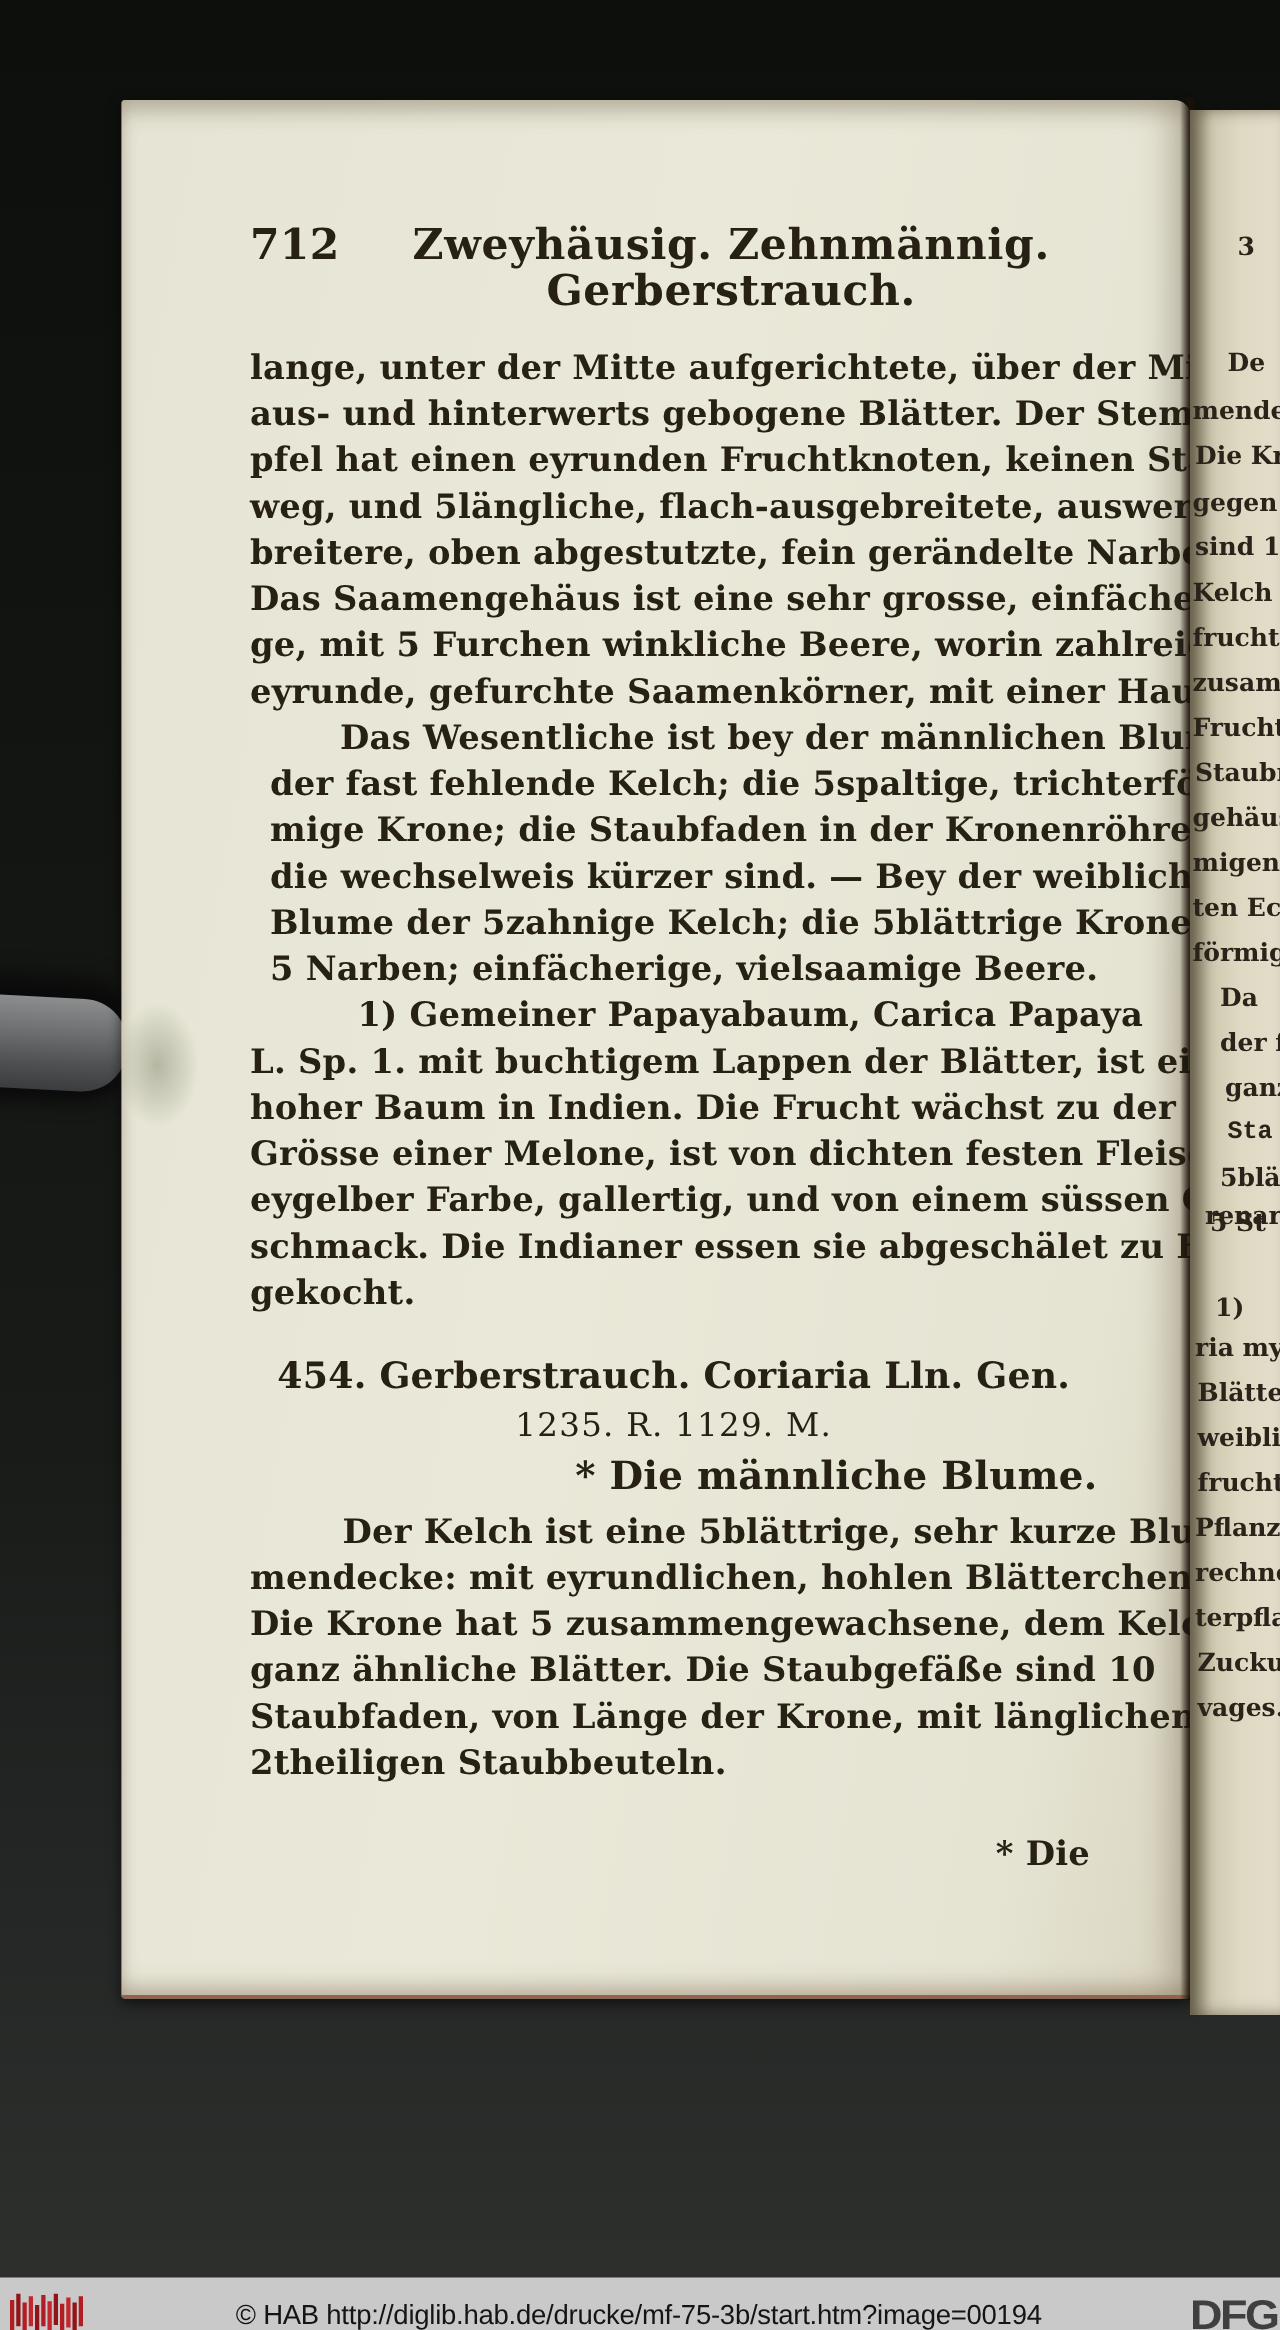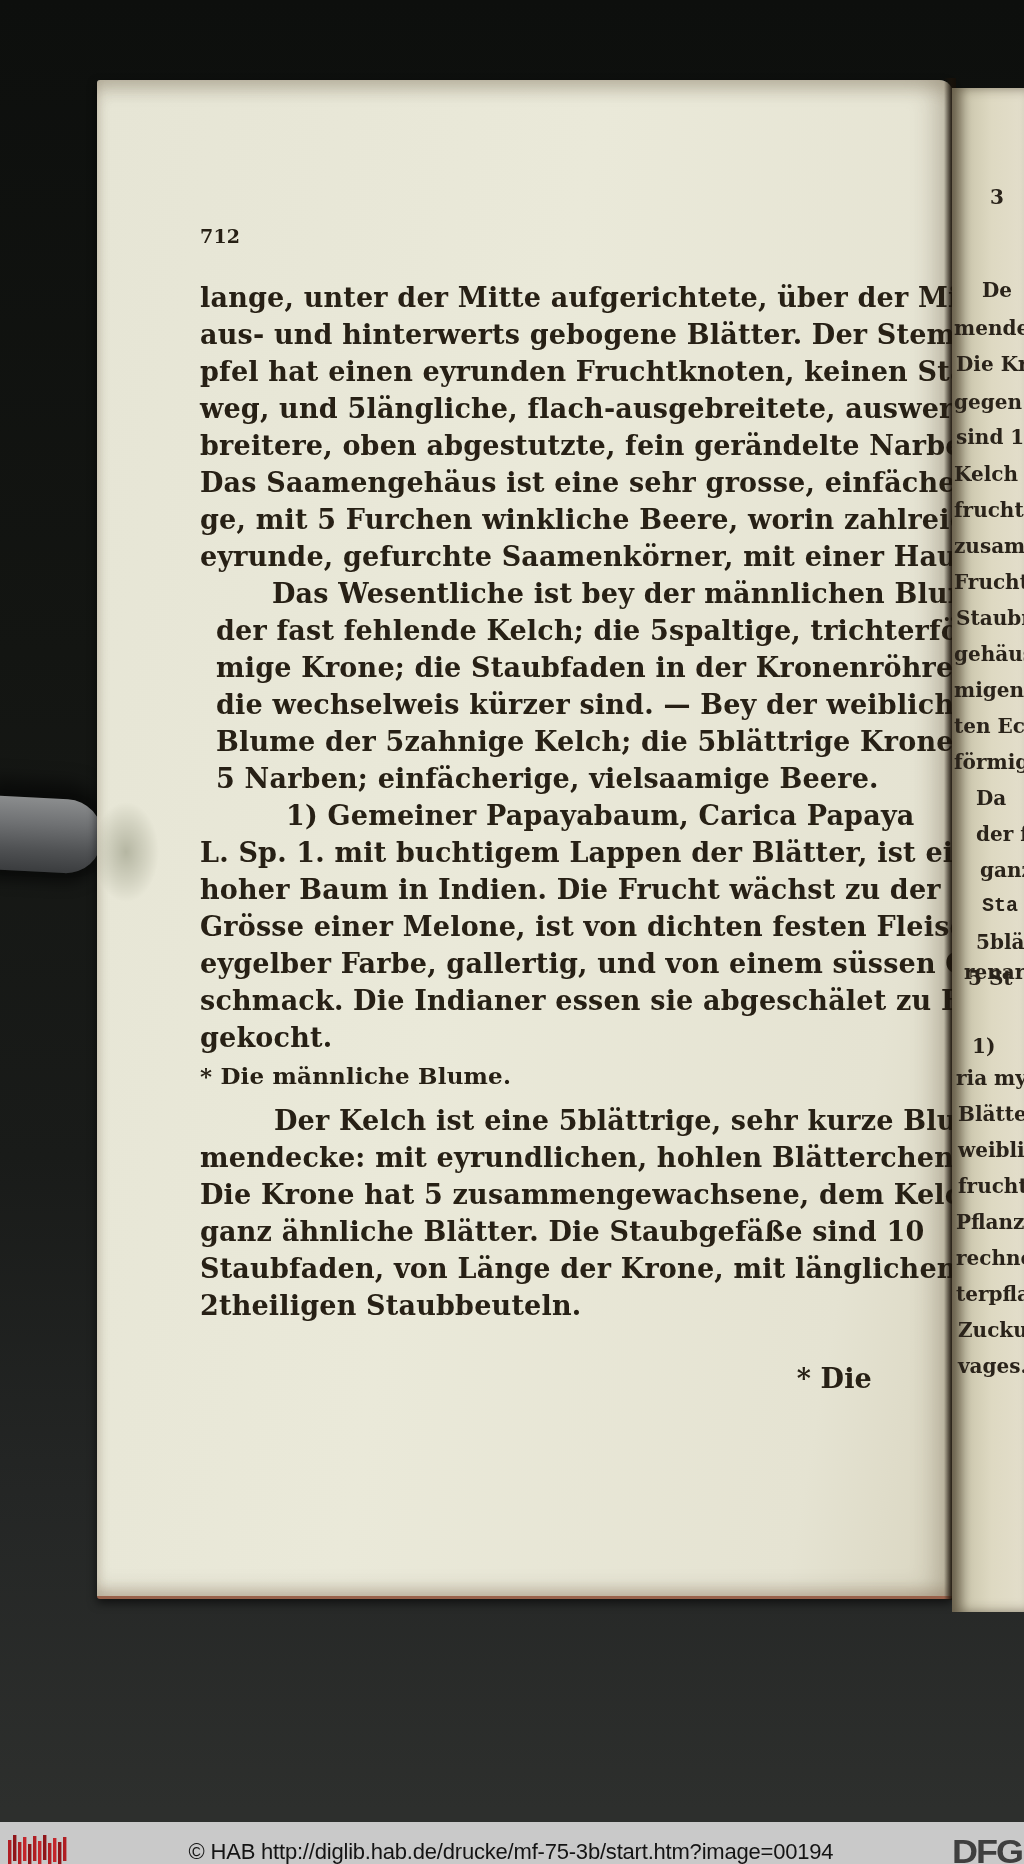--- a/index.html
+++ b/index.html
@@ -23,30 +23,30 @@
     border-bottom:3px solid rgba(125,52,28,.75);
     box-shadow:inset -16px 0 26px rgba(60,42,20,.28),inset 0 10px 14px rgba(95,80,50,.18),
                inset 0 -8px 10px rgba(120,70,40,.14),0 4px 10px rgba(0,0,0,.6);
   }
   .clamp-smudge{
     position:absolute;left:-4px;top:722px;width:66px;height:100px;border-radius:50%;
     background:radial-gradient(closest-side,rgba(100,104,78,.38),rgba(100,104,78,.16) 60%,transparent 100%);
   }
   .content{position:absolute;left:103px;top:98px;width:678px;color:#272015;
     font-weight:700;font-size:27px;line-height:37px;letter-spacing:.2px;}
-  .page-header{display:flex;align-items:flex-start;font-size:19px;margin-bottom:24px;margin-top:40px;}
+  .page-header{display:flex;align-items:flex-start;font-size:34px;margin-bottom:24px;}
   .page-number{width:92px;}
   .running-title{flex:1;text-align:center;letter-spacing:.5px;}
   .para .line{white-space:nowrap;}
   .para{margin:0;}
   .para-indented{margin-left:16px;width:655px;}
   .section-heading{margin-top:26px;text-align:center;}
   .section-heading .l1{font-size:29px;line-height:42px;}
   .section-heading .l2{font-size:26px;font-weight:400;line-height:40px;letter-spacing:1px;}
-  .subheading{text-align:left;font-size:23px;line-height:40px;margin-bottom:6px;}
+  .subheading{text-align:right;font-size:31px;line-height:40px;margin-bottom:6px;}
   .catchword{text-align:right;margin-top:36px;padding-right:6px;font-size:27px;}
   
   .gutter{position:absolute;left:944px;top:78px;width:12px;height:1522px;
     background:linear-gradient(90deg,rgba(30,22,12,0),rgba(25,18,10,.85) 60%,rgba(20,14,8,.95));}
   .facing{
     position:absolute;left:952px;top:88px;width:72px;height:1524px;overflow:hidden;
     background:linear-gradient(90deg,#a8a289 0%,#cfcab1 26%,#ded9c2 55%,#e3decb 100%);
     box-shadow:inset 8px 0 12px rgba(40,28,12,.5);
     color:#2a231a;font-weight:700;font-size:20px;
   }
@@ -68,20 +68,21 @@
 
   <div class="clamp"></div>
 
   <div class="page">
     <div class="clamp-smudge"></div>
 
     <div class="content">
 
       <div class="page-header">
         <span class="page-number">712</span>
+        <span class="running-title">Zweyhäusig. Zehnmännig. Gerberstrauch.</span>
       </div>
 
       <div class="para">
         <div class="line">lange, unter der Mitte aufgerichtete, über der Mitte</div>
           <div class="line">aus- und hinterwerts gebogene Blätter. Der Stem-</div>
           <div class="line">pfel hat einen eyrunden Fruchtknoten, keinen Staub-</div>
           <div class="line">weg, und 5längliche, flach-ausgebreitete, auswerts</div>
           <div class="line">breitere, oben abgestutzte, fein gerändelte Narben.</div>
           <div class="line">Das Saamengehäus ist eine sehr grosse, einfächeri-</div>
           <div class="line">ge, mit 5 Furchen winkliche Beere, worin zahlreiche,</div>
@@ -100,20 +101,24 @@
       <div class="para">
         <div class="line" style="text-indent: 86px;">1) Gemeiner Papayabaum, Carica Papaya</div>
           <div class="line">L. Sp. 1. mit buchtigem Lappen der Blätter, ist ein</div>
           <div class="line">hoher Baum in Indien. Die Frucht wächst zu der</div>
           <div class="line">Grösse einer Melone, ist von dichten festen Fleisch,</div>
           <div class="line">eygelber Farbe, gallertig, und von einem süssen Ge-</div>
           <div class="line">schmack. Die Indianer essen sie abgeschälet zu Fleisch</div>
           <div class="line">gekocht.</div>
       </div>
 
+      <div class="section-heading">
+        <div class="l1">454. Gerberstrauch. Coriaria Lln. Gen.</div>
+        <div class="l2">1235. R. 1129. M.</div>
+      </div>
 
       <div class="subheading">* Die männliche Blume.</div>
 
       <div class="para">
         <div class="line" style="text-indent: 74px;">Der Kelch ist eine 5blättrige, sehr kurze Blu-</div>
           <div class="line">mendecke: mit eyrundlichen, hohlen Blätterchen.</div>
           <div class="line">Die Krone hat 5 zusammengewachsene, dem Kelche</div>
           <div class="line">ganz ähnliche Blätter. Die Staubgefäße sind 10</div>
           <div class="line">Staubfaden, von Länge der Krone, mit länglichen,</div>
           <div class="line">2theiligen Staubbeuteln.</div>

